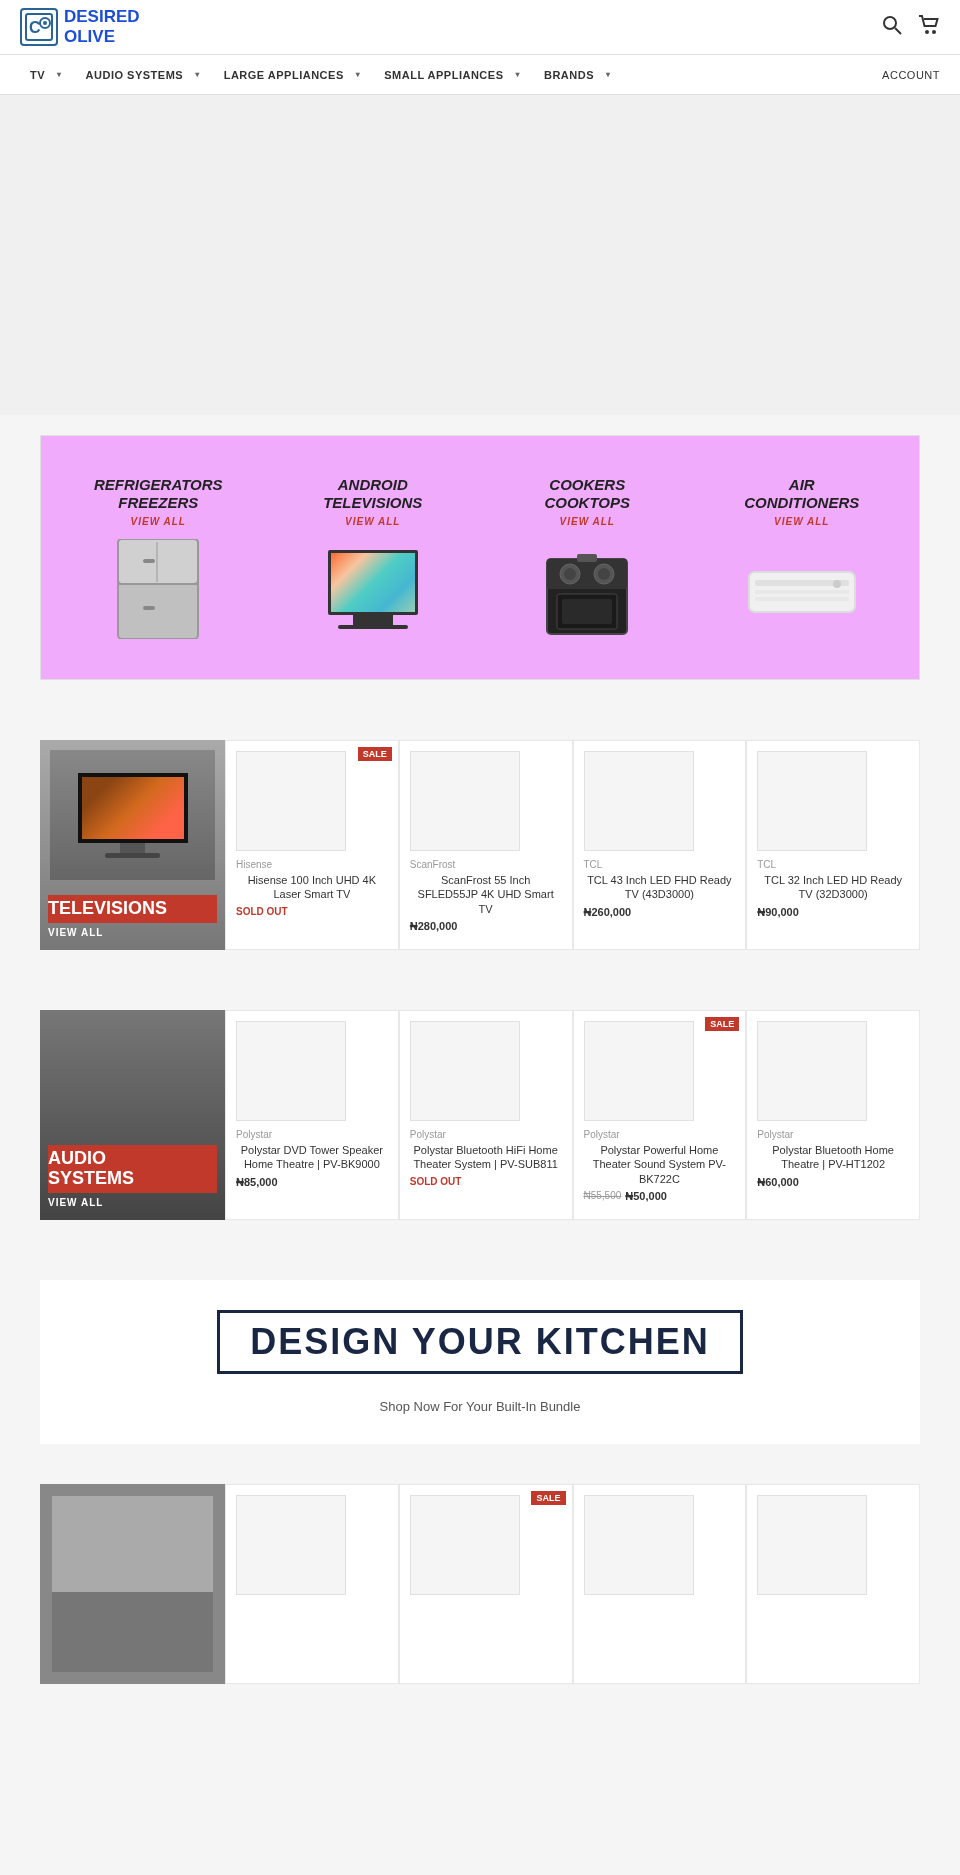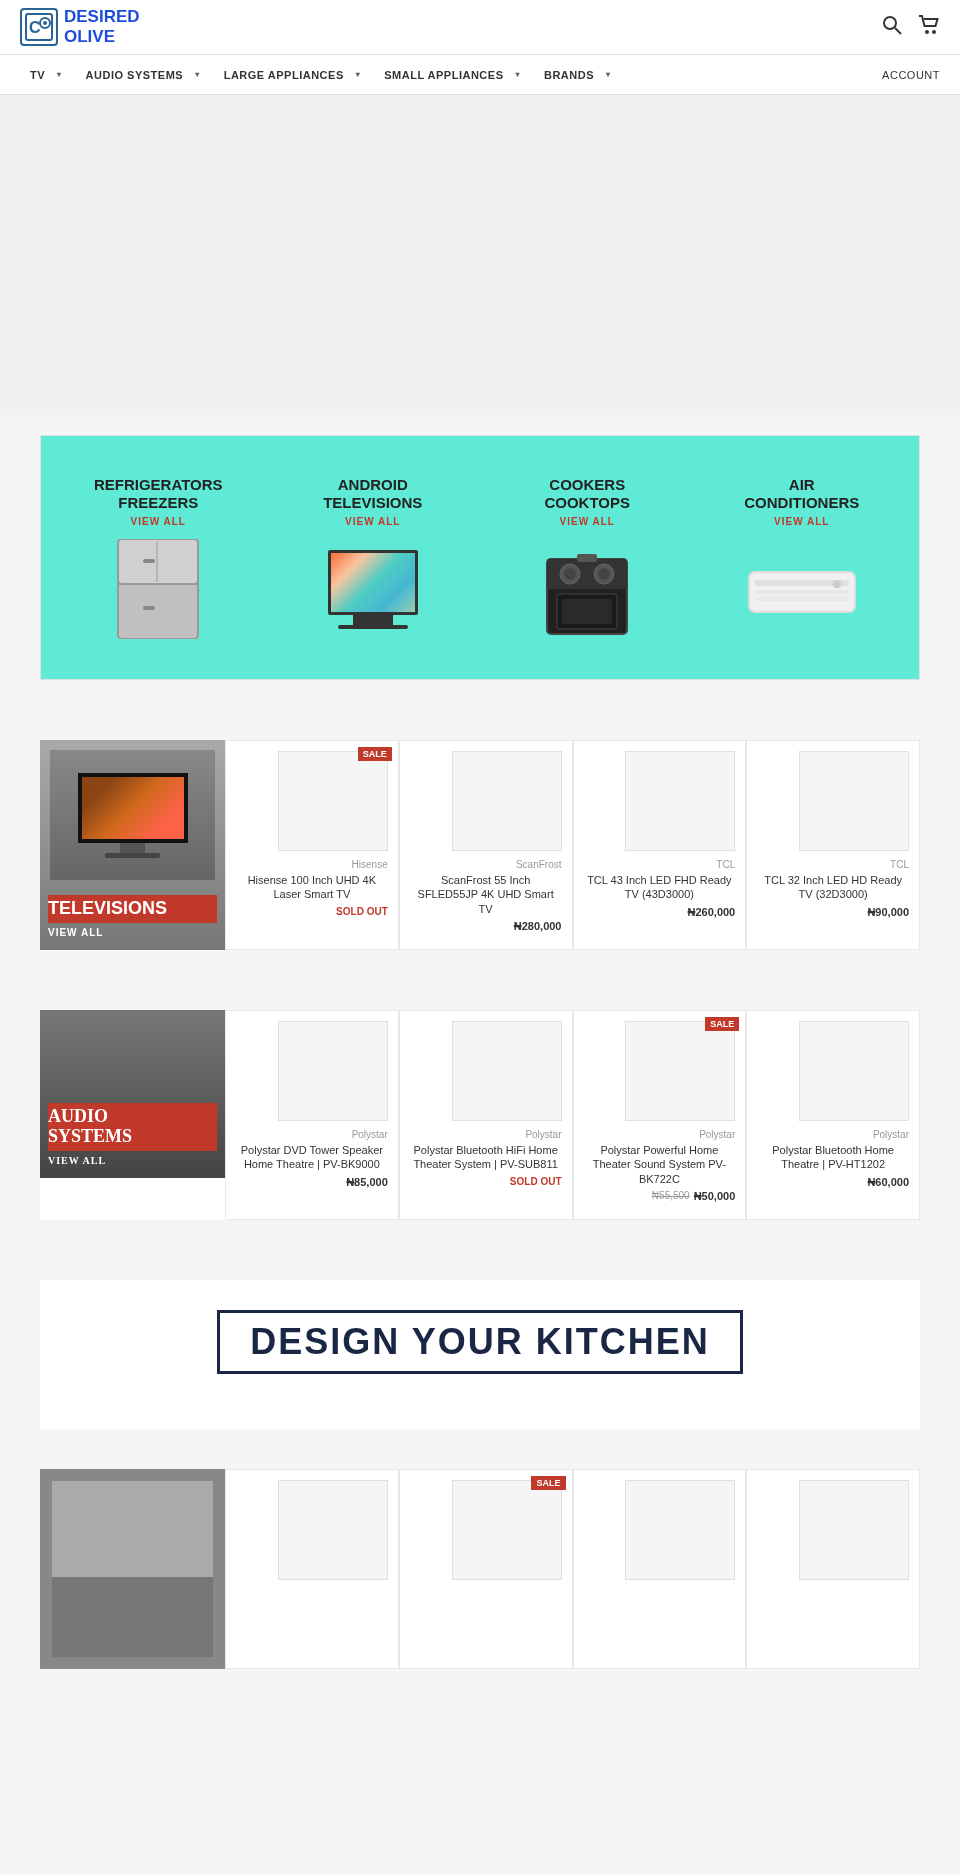--- a/index.html
+++ b/index.html
@@ -172,21 +172,21 @@
       margin-top: 4px;
       cursor: pointer;
       letter-spacing: 1px;
     }
     .product-card {
       border: 1px solid #e8e8e8;
       padding: 10px;
       position: relative;
       display: flex;
       flex-direction: column;
-      align-items: flex-end;
+      align-items: flex-start;
       background: white;
     }
     .sale-badge {
       position: absolute;
       top: 6px;
       right: 6px;
       background: #c0392b;
       color: white;
       font-size: 9px;
       font-weight: 700;
@@ -277,23 +277,22 @@
     
     .tv-banner-content {
       position: relative;
       background: linear-gradient(to bottom, #9e9e9e, #7a7a7a);
       height: 210px;
     }
 
     
     .audio-banner-content {
       background: linear-gradient(to bottom, #666, #444);
-      height: 168px;
+      height: 210px;
       position: relative;
-      font-family: Liberation Serif, serif;
     }
 
     .spacer { height: 20px; }
   </style>
 </head>
 <body>
 
 <div class="header">
   <div class="header-logo">
     <div class="logo-icon">
@@ -346,21 +345,21 @@
   <div class="nav-item">
     <span>BRANDS</span>
     <span class="nav-chevron">▾</span>
   </div>
   <div class="nav-account">Account</div>
 </div>
 
 <div class="hero-banner"></div>
 
 <div style="margin: 20px 40px;">
-  <div style="background:#5eead4; border:1px solid #e0e0e0; padding: 30px 20px;">
+  <div style="background:#f0abfc; border:1px solid #e0e0e0; padding: 30px 20px; font-style: italic;">
     <div class="category-grid">
 
       <div class="category-card">
         <div class="category-title">REFRIGERATORS<br>FREEZERS</div>
         <span class="category-view-all">VIEW ALL</span>
         <div class="category-image">
           <svg width="90" height="110" viewBox="0 0 90 110">
             <rect x="5" y="5" width="80" height="100" rx="4" fill="#c0c0c0" stroke="#999" stroke-width="2"></rect>
             <rect x="5" y="5" width="80" height="45" rx="4" fill="#d0d0d0" stroke="#999" stroke-width="2"></rect>
             <line x1="44" y1="8" x2="44" y2="48" stroke="#999" stroke-width="1"></line>
@@ -519,20 +518,21 @@
     <div class="product-price">₦60,000</div>
   </div>
 </div>
 
 <div class="spacer"></div>
 
 <div class="kitchen-banner">
   <div class="kitchen-title-box">
     <div class="kitchen-title">DESIGN YOUR KITCHEN</div>
   </div>
+  <div class="kitchen-subtitle">Shop Now For Your Built-In Bundle</div>
 </div>
 
 <div class="spacer"></div>
 
 <div class="bottom-product-row">
   <div class="bottom-banner">
     <div style="background:#aaa;height:100%;width:100%;position:relative;overflow:hidden;">
       <div style="position:absolute;bottom:0;left:0;right:0;height:80px;background:rgba(0,0,0,0.3);padding:8px;">
       </div>
     </div>

